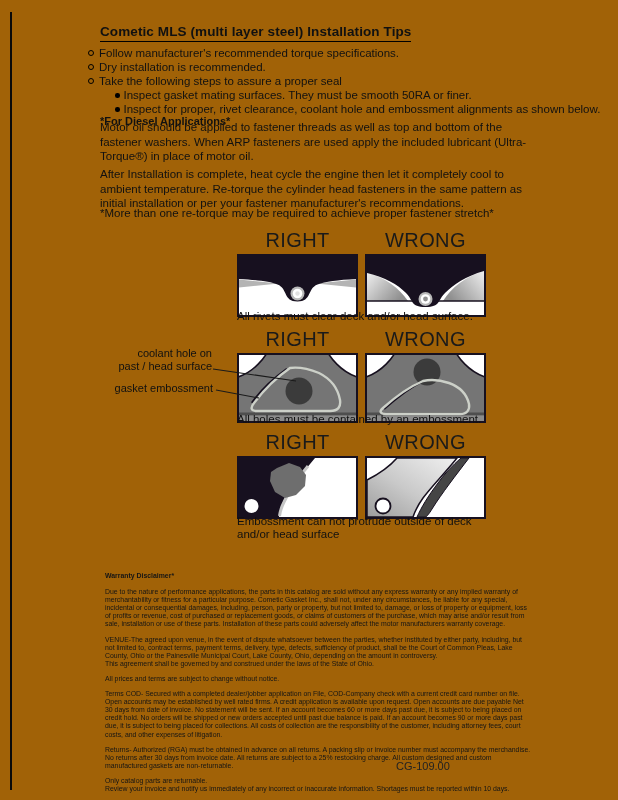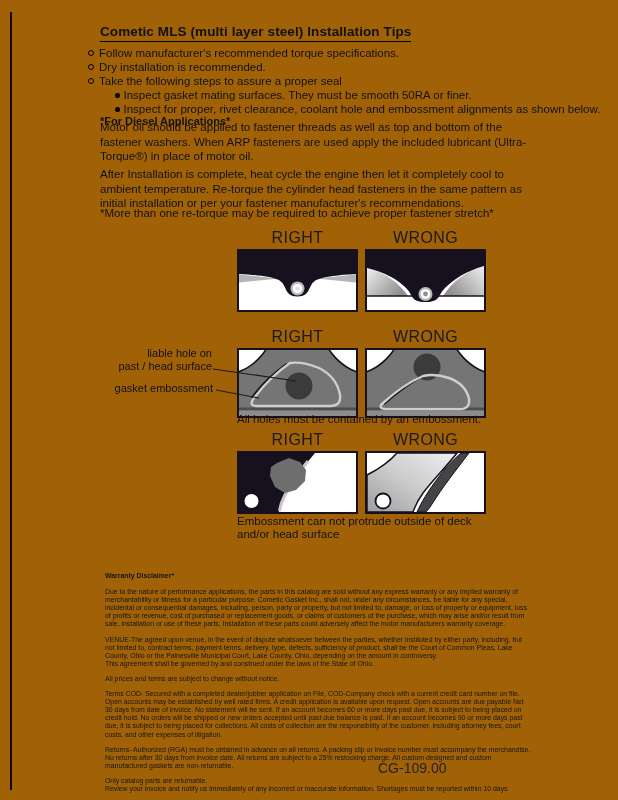--- a/index.html
+++ b/index.html
@@ -21,31 +21,31 @@
   .f-bullet{display:inline-block;width:4.5px;height:4.5px;background:#000;border-radius:50%;
     margin-right:4px;vertical-align:1.5px;}
 
   .diesel-head{position:absolute;left:100px;top:115px;font-size:11px;font-weight:bold;}
   .body-par{position:absolute;left:100px;width:445px;font-size:11.5px;line-height:14.5px;}
   .p1{top:120px;}
   .p2{top:167px;}
   .p3{top:206px;}
 
   .diag-col{position:absolute;width:121px;text-align:center;}
-  .rw-label{font-size:16px;letter-spacing:.4px;color:#1a1a1a;margin-bottom:2px;
+  .rw-label{font-size:20px;letter-spacing:.4px;color:#1a1a1a;margin-bottom:2px;
     font-family:"Liberation Sans",sans-serif;}
   .diag-caption{position:absolute;left:237px;font-size:11.5px;line-height:12.5px;color:#111;}
   .side-label{position:absolute;font-size:11px;line-height:12.5px;text-align:right;color:#111;}
   .overlay-svg{position:absolute;left:0;top:0;pointer-events:none;}
 
   .disclaimer{position:absolute;left:105px;top:572px;width:428px;font-size:6.9px;
     line-height:8.1px;color:#151515;}
   .disclaimer p{margin:0 0 7px 0;}
   .disc-head{font-weight:bold;margin-bottom:8px;}
-  .footer-code{position:absolute;left:378px;top:760px;font-size:14px;color:#222;}
+  .footer-code{position:absolute;left:396px;top:760px;font-size:11px;color:#222;}
 </style>
 </head>
 <body>
 
 <div class="page">
 
   <div class="edge-line"></div>
 
   <div class="doc-title">Cometic MLS (multi layer steel) Installation Tips</div>
 
@@ -90,20 +90,21 @@
       <rect x="1" y="1" width="119" height="61" fill="#ffffff" stroke="#17101f" stroke-width="2"></rect>
       <path d="M2,19 C20,23 34,34 43,47 L2,47 Z" fill="url(#gwl)"></path>
       <path d="M119,17 C101,22 86,34 78,47 L119,47 Z" fill="url(#gwr)"></path>
       <line x1="2" y1="47" x2="119" y2="47" stroke="#17101f" stroke-width="1.6"></line>
       <path d="M2,2 H119 V17 C101,22 88,31 80.5,38.5 C72,46.5 76,53 60.5,53 C45,53 49,46.5 40.5,38.5 C33,31 20,23 2,19 Z" fill="#17101f"></path>
       <circle cx="60.5" cy="45" r="7" fill="#b9b9b9"></circle>
       <circle cx="60.5" cy="45" r="4.8" fill="#ffffff"></circle>
       <circle cx="60.5" cy="45" r="2.4" fill="#8f8f8f"></circle>
     </svg>
   </div>
+  <div class="diag-caption" style="top:310px;">All rivets must clear deck and/or head surface.</div>
 
   <div class="diag-col" style="left:237px;top:328px;">
     <div class="rw-label">RIGHT</div>
     <svg width="121" height="70" viewBox="0 0 121 70">
       <defs>
           <clipPath id="c2a">
             <rect x="2" y="2" width="117" height="66"></rect>
           </clipPath>
         </defs>
       <rect x="1" y="1" width="119" height="68" fill="#757575" stroke="#17101f" stroke-width="2"></rect>
@@ -134,21 +135,21 @@
         <circle cx="138" cy="-27" r="54" fill="#ffffff" stroke="#17101f" stroke-width="1.6"></circle>
         <circle cx="62" cy="19" r="13.5" fill="#3b3b3b"></circle>
         <path d="M56,29 C42,36 28,48 19,56" stroke="#17101f" stroke-width="2.2" fill="none"></path>
         <path d="M58,28 C44,34 28,46 18,55 C14,58.5 15,61 21,61 L95,61 C102,61 105,57 104,51 C102,42 95,34 84,30 C75,27 65,26.5 58,28 Z" stroke="#ccd0c8" stroke-width="2.4" fill="none"></path>
       </g>
     </svg>
   </div>
   <div class="diag-caption" style="top:413px;">All holes must be contained by an embossment.</div>
 
   <div class="side-label" style="left:100px;top:347px;width:112px;">
-    <span>liable hole on</span><br>
+    <span>coolant hole on</span><br>
     <span>past / head surface</span>
   </div>
   <div class="side-label" style="left:95px;top:382px;width:118px;">gasket embossment</div>
   <svg class="overlay-svg" width="618" height="800" viewBox="0 0 618 800">
     <line x1="213" y1="369" x2="296" y2="381" stroke="#1a1a1a" stroke-width="1.1"></line>
     <line x1="216" y1="390" x2="259" y2="398" stroke="#1a1a1a" stroke-width="1.1"></line>
   </svg>
 
   <div class="diag-col" style="left:237px;top:431px;">
     <div class="rw-label">RIGHT</div>

